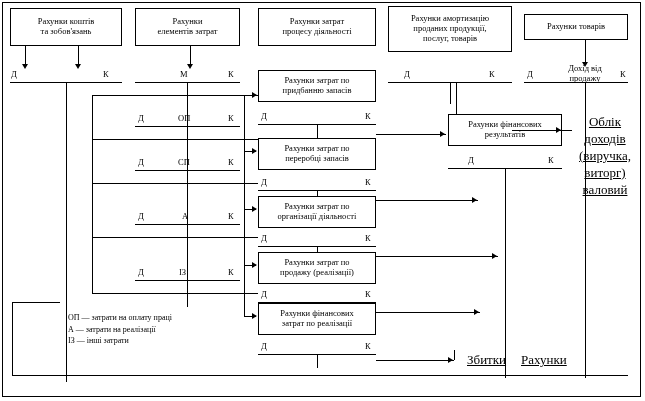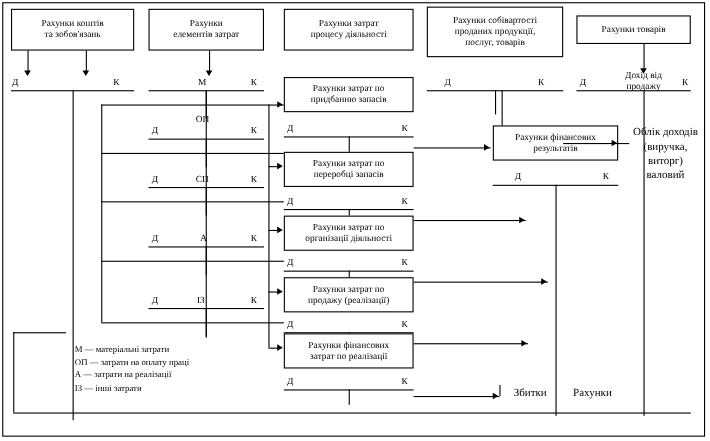--- a/index.html
+++ b/index.html
@@ -71,23 +71,24 @@
   
   .legend{
     position:absolute;
     font-size:8px;
     line-height:1.45;
     white-space:nowrap;
   }
 
   .plain{
     position:absolute;
-    font-size:10px;
+    font-size:13px;
     line-height:1.2;
     white-space:nowrap;
+    text-decoration:underline;
   }
   .multiline{white-space:normal;}
 </style>
 </head>
 <body>
 
 <div id="root">
 
   <div class="frame"></div>
 
@@ -100,21 +101,21 @@
     <span style="white-space:pre-line;">Рахунки
 елементів затрат</span>
   </div>
 
   <div class="box" style="left:258px;top:8px;width:118px;height:38px;">
     <span style="white-space:pre-line;">Рахунки затрат
 процесу діяльності</span>
   </div>
 
   <div class="box" style="left:388px;top:6px;width:124px;height:46px;">
-    <span style="white-space:pre-line;">Рахунки собівартості
+    <span style="white-space:pre-line;">Рахунки амортизацію
 проданих продукції,
 послуг, товарів</span>
   </div>
 
   <div class="box" style="left:524px;top:14px;width:104px;height:26px;">
     <span style="white-space:pre-line;">Рахунки товарів</span>
   </div>
 
   <div class="v" style="left:25px;top:46px;height:20px;"></div>
   <div class="arrow-d" style="left:22px;top:64px;"></div>
@@ -140,21 +141,21 @@
     <div class="vline" style="left:52px;height:26px;"></div>
   </div>
   <div class="lbl" style="left:180px;top:70px;">М</div>
   <div class="lbl" style="left:228px;top:70px;">К</div>
 
   <div class="tacc" style="left:135px;top:126px;width:105px;height:1px;">
     <div class="hline" style="width:105px;"></div>
     <div class="vline" style="left:52px;height:26px;"></div>
   </div>
   <div class="lbl" style="left:138px;top:114px;">Д</div>
-  <div class="lbl" style="left:178px;top:104px;">ОП</div>
+  <div class="lbl" style="left:178px;top:114px;">ОП</div>
   <div class="lbl" style="left:228px;top:114px;">К</div>
 
   <div class="tacc" style="left:135px;top:170px;width:105px;height:1px;">
     <div class="hline" style="width:105px;"></div>
     <div class="vline" style="left:52px;height:26px;"></div>
   </div>
   <div class="lbl" style="left:138px;top:158px;">Д</div>
   <div class="lbl" style="left:178px;top:158px;">СП</div>
   <div class="lbl" style="left:228px;top:158px;">К</div>
 
@@ -309,19 +310,18 @@
   <div class="arrow-r" style="left:448px;top:357px;"></div>
 
   <div class="plain" style="left:467px;top:352px;">Збитки</div>
   <div class="plain" style="left:521px;top:352px;">Рахунки</div>
 
   <div class="h" style="left:12px;top:375px;width:616px;"></div>
   <div class="v" style="left:12px;top:302px;height:73px;"></div>
   <div class="h" style="left:12px;top:302px;width:48px;"></div>
 
   <div class="legend" style="left:68px;top:312px;">
-    <div>М — матеріальні затрати</div>
     <div>ОП — затрати на оплату праці</div>
     <div>А — затрати на реалізації</div>
     <div>ІЗ — інші затрати</div>
   </div>
 
 </div>
 
 </body></html>

